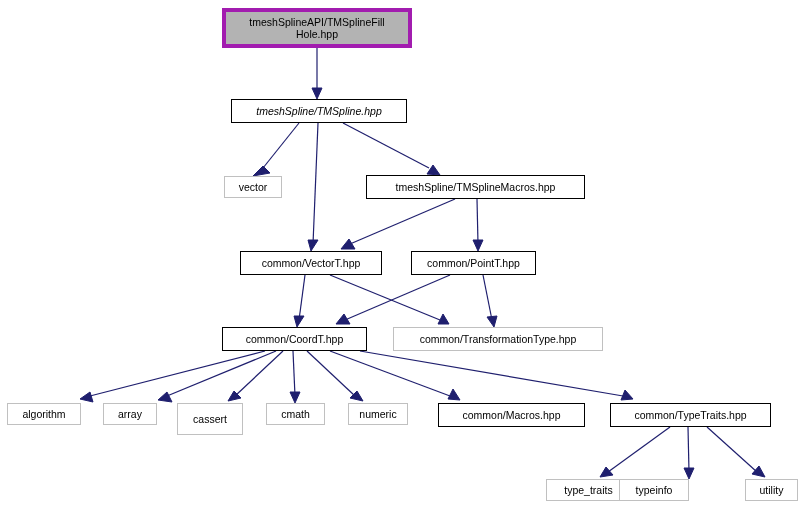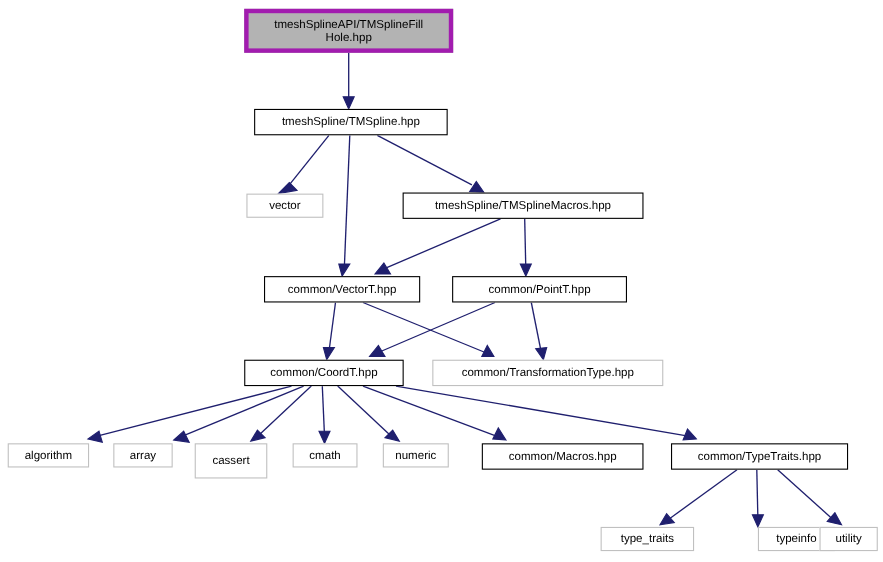--- a/index.html
+++ b/index.html
@@ -90,30 +90,30 @@
       <polygon points="633,399 621,400 625,390" fill="#1f1f6e" stroke="#1f1f6e" stroke-width="1"></polygon>
       <path d="M670,427 L608,472" stroke="#1f1f6e" stroke-width="1.2" fill="none"></path>
       <polygon points="600,477 606,467 613,475" fill="#1f1f6e" stroke="#1f1f6e" stroke-width="1"></polygon>
       <path d="M688,427 L689,472" stroke="#1f1f6e" stroke-width="1.2" fill="none"></path>
       <polygon points="689,479 684,468 694,468" fill="#1f1f6e" stroke="#1f1f6e" stroke-width="1"></polygon>
       <path d="M707,427 L757,472" stroke="#1f1f6e" stroke-width="1.2" fill="none"></path>
       <polygon points="765,477 752,474 759,466" fill="#1f1f6e" stroke="#1f1f6e" stroke-width="1"></polygon>
     </svg>
 <div class="node root" style="left: 222px; top: 8px; width: 190px; height: 40px;">tmeshSplineAPI/TMSplineFill
 Hole.hpp</div>
-    <div class="node bold" style="left: 231px; top: 99px; width: 176px; height: 24px;">tmeshSpline/TMSpline.hpp</div>
-    <div class="node thin" style="left: 224px; top: 176px; width: 70px; height: 22px;">vector</div>
+    <div class="node bold" style="left: 231px; top: 99px; width: 176px; height: 24px; font-style: italic;">tmeshSpline/TMSpline.hpp</div>
+    <div class="node thin" style="left: 224px; top: 176px; width: 58px; height: 22px;">vector</div>
     <div class="node bold" style="left: 366px; top: 175px; width: 219px; height: 24px;">tmeshSpline/TMSplineMacros.hpp</div>
     <div class="node bold" style="left: 240px; top: 251px; width: 142px; height: 24px;">common/VectorT.hpp</div>
-    <div class="node bold" style="left: 411px; top: 251px; width: 159px; height: 24px;">common/PointT.hpp</div>
+    <div class="node bold" style="left: 411px; top: 251px; width: 125px; height: 24px;">common/PointT.hpp</div>
     <div class="node thin" style="left: 393px; top: 327px; width: 210px; height: 24px;">common/TransformationType.hpp</div>
     <div class="node bold" style="left: 222px; top: 327px; width: 145px; height: 24px;">common/CoordT.hpp</div>
     <div class="node thin" style="left: 7px; top: 403px; width: 74px; height: 22px;">algorithm</div>
     <div class="node thin" style="left: 103px; top: 403px; width: 54px; height: 22px;">array</div>
     <div class="node thin" style="left: 177px; top: 403px; width: 66px; height: 32px;">cassert</div>
     <div class="node thin" style="left: 266px; top: 403px; width: 59px; height: 22px;">cmath</div>
     <div class="node thin" style="left: 348px; top: 403px; width: 60px; height: 22px;">numeric</div>
     <div class="node bold" style="left: 438px; top: 403px; width: 147px; height: 24px;">common/Macros.hpp</div>
     <div class="node bold" style="left: 610px; top: 403px; width: 161px; height: 24px;">common/TypeTraits.hpp</div>
     <div class="node thin" style="left: 546px; top: 479px; width: 85px; height: 22px;">type_traits</div>
-    <div class="node thin" style="left: 689px; top: 479px; width: 70px; height: 22px;">typeinfo</div>
+    <div class="node thin" style="left: 619px; top: 479px; width: 70px; height: 22px;">typeinfo</div>
     <div class="node thin" style="left: 745px; top: 479px; width: 53px; height: 22px;">utility</div>
   </div>
 
 </body></html>

